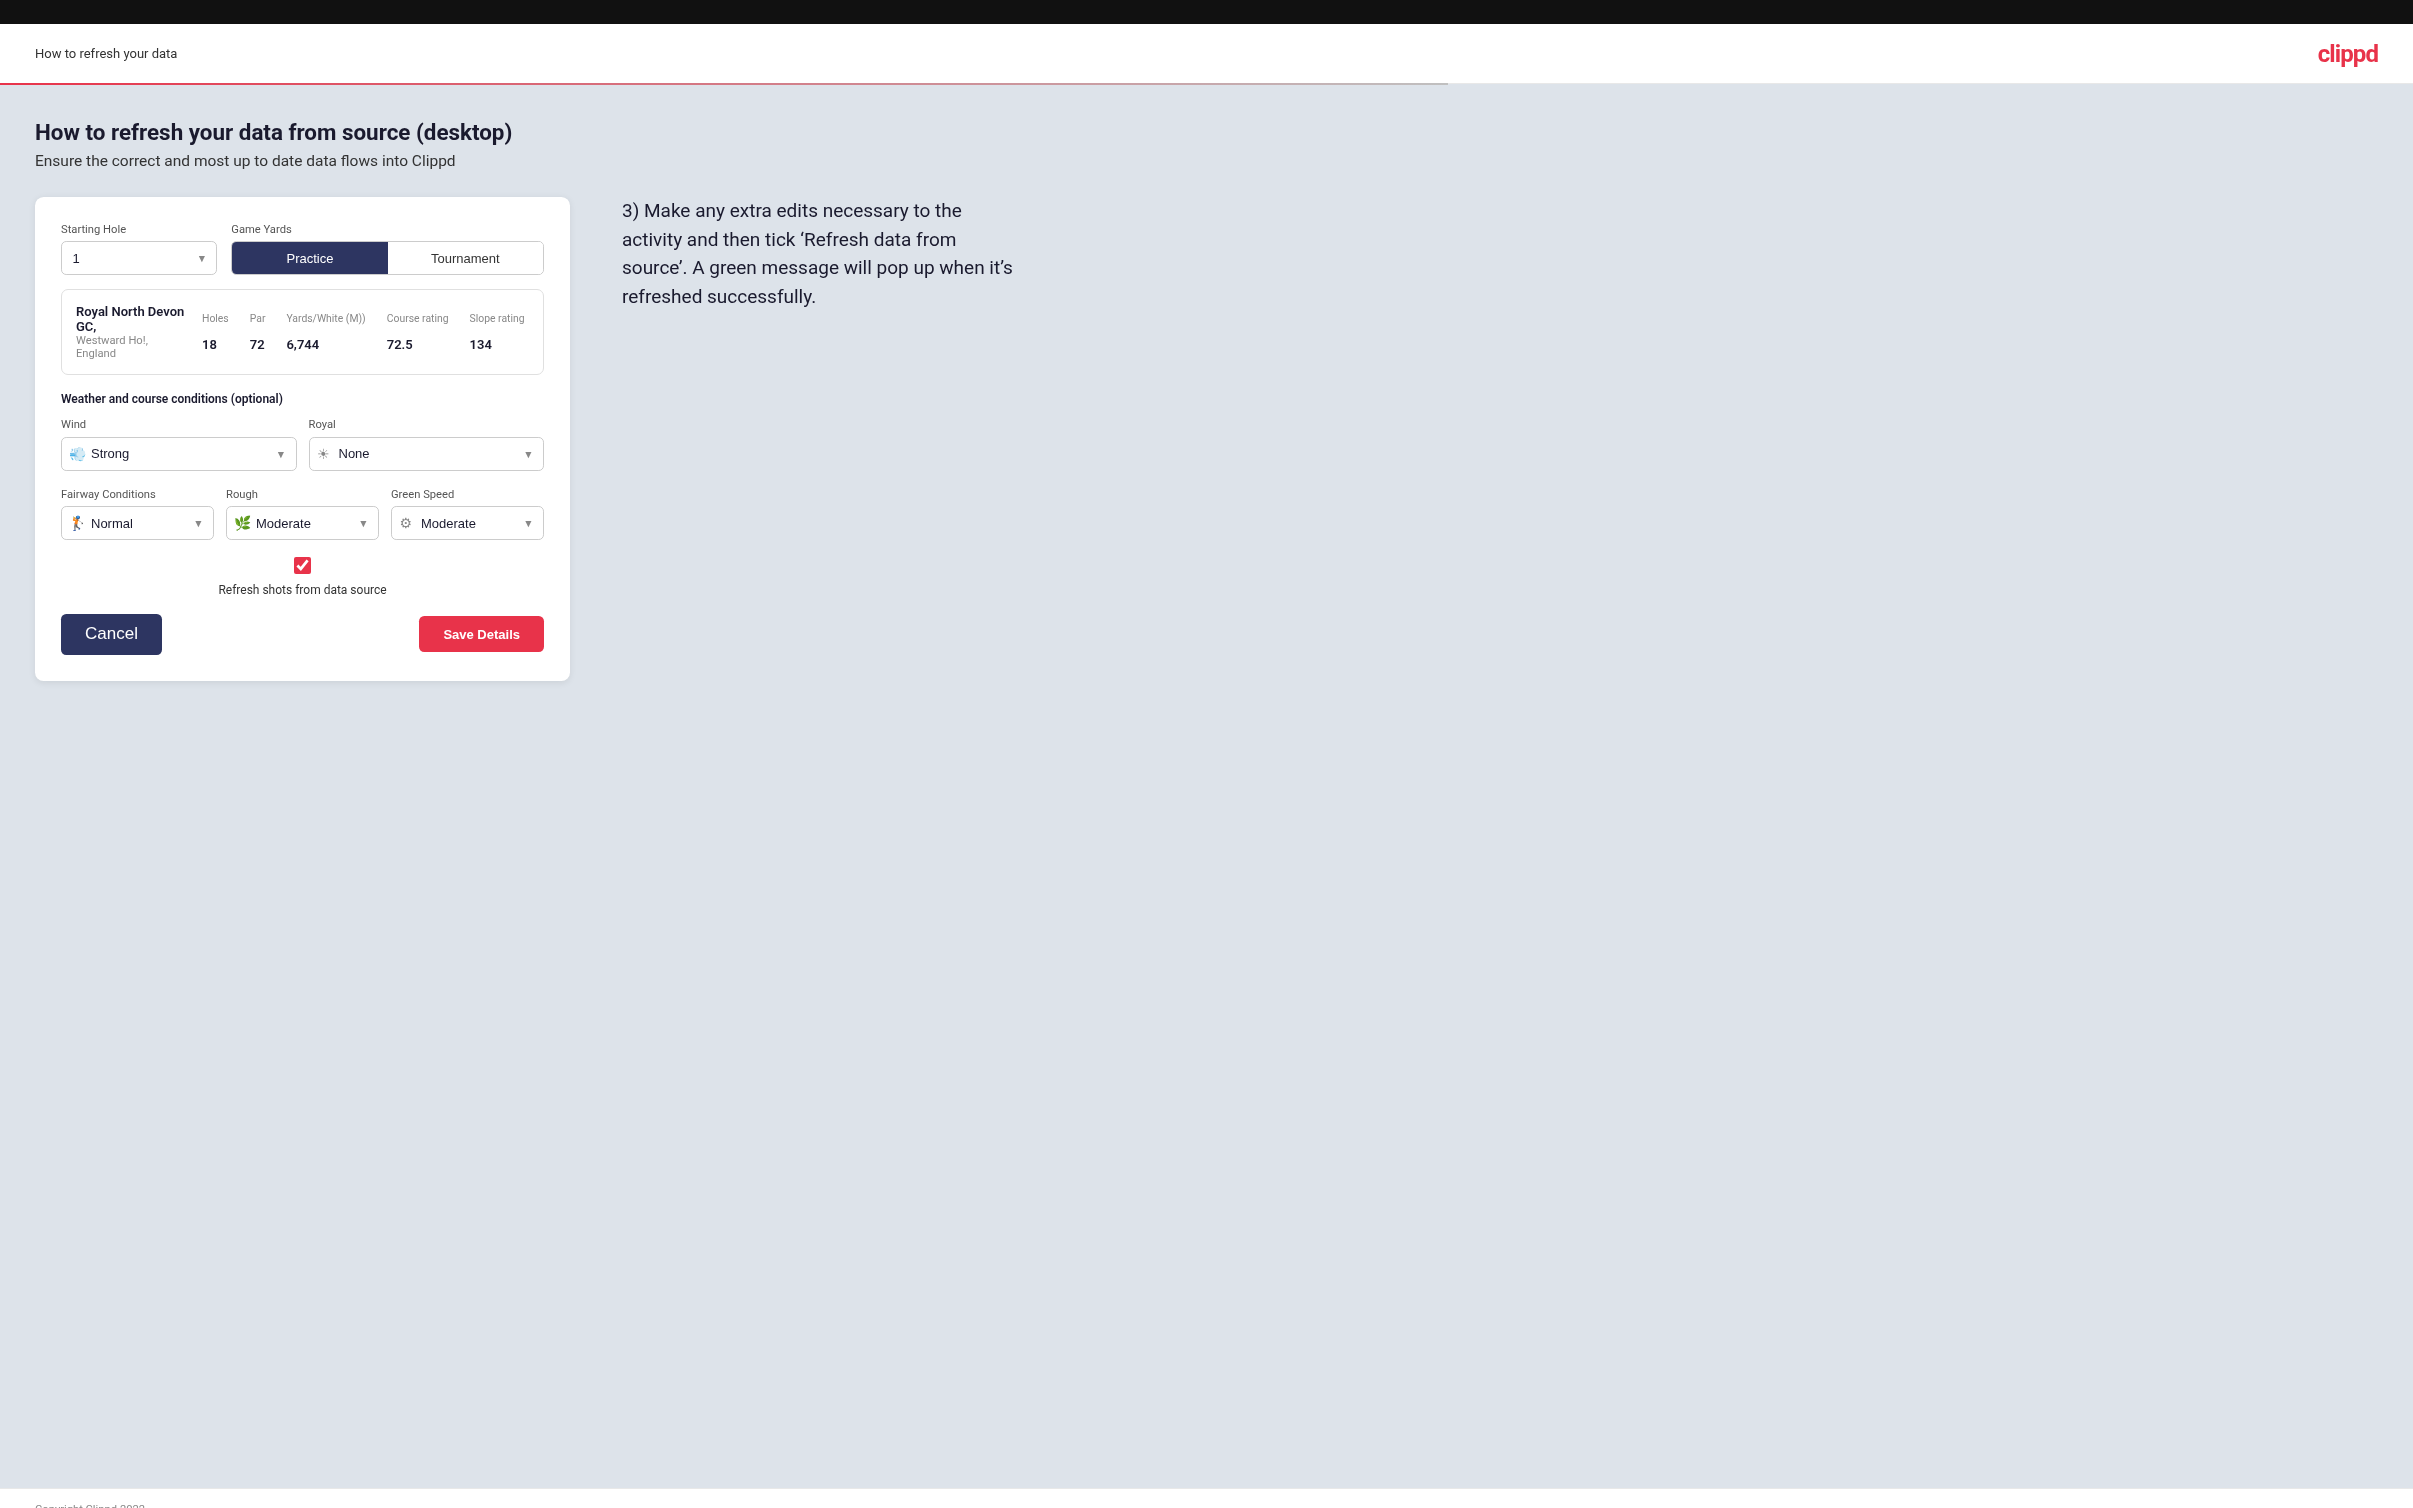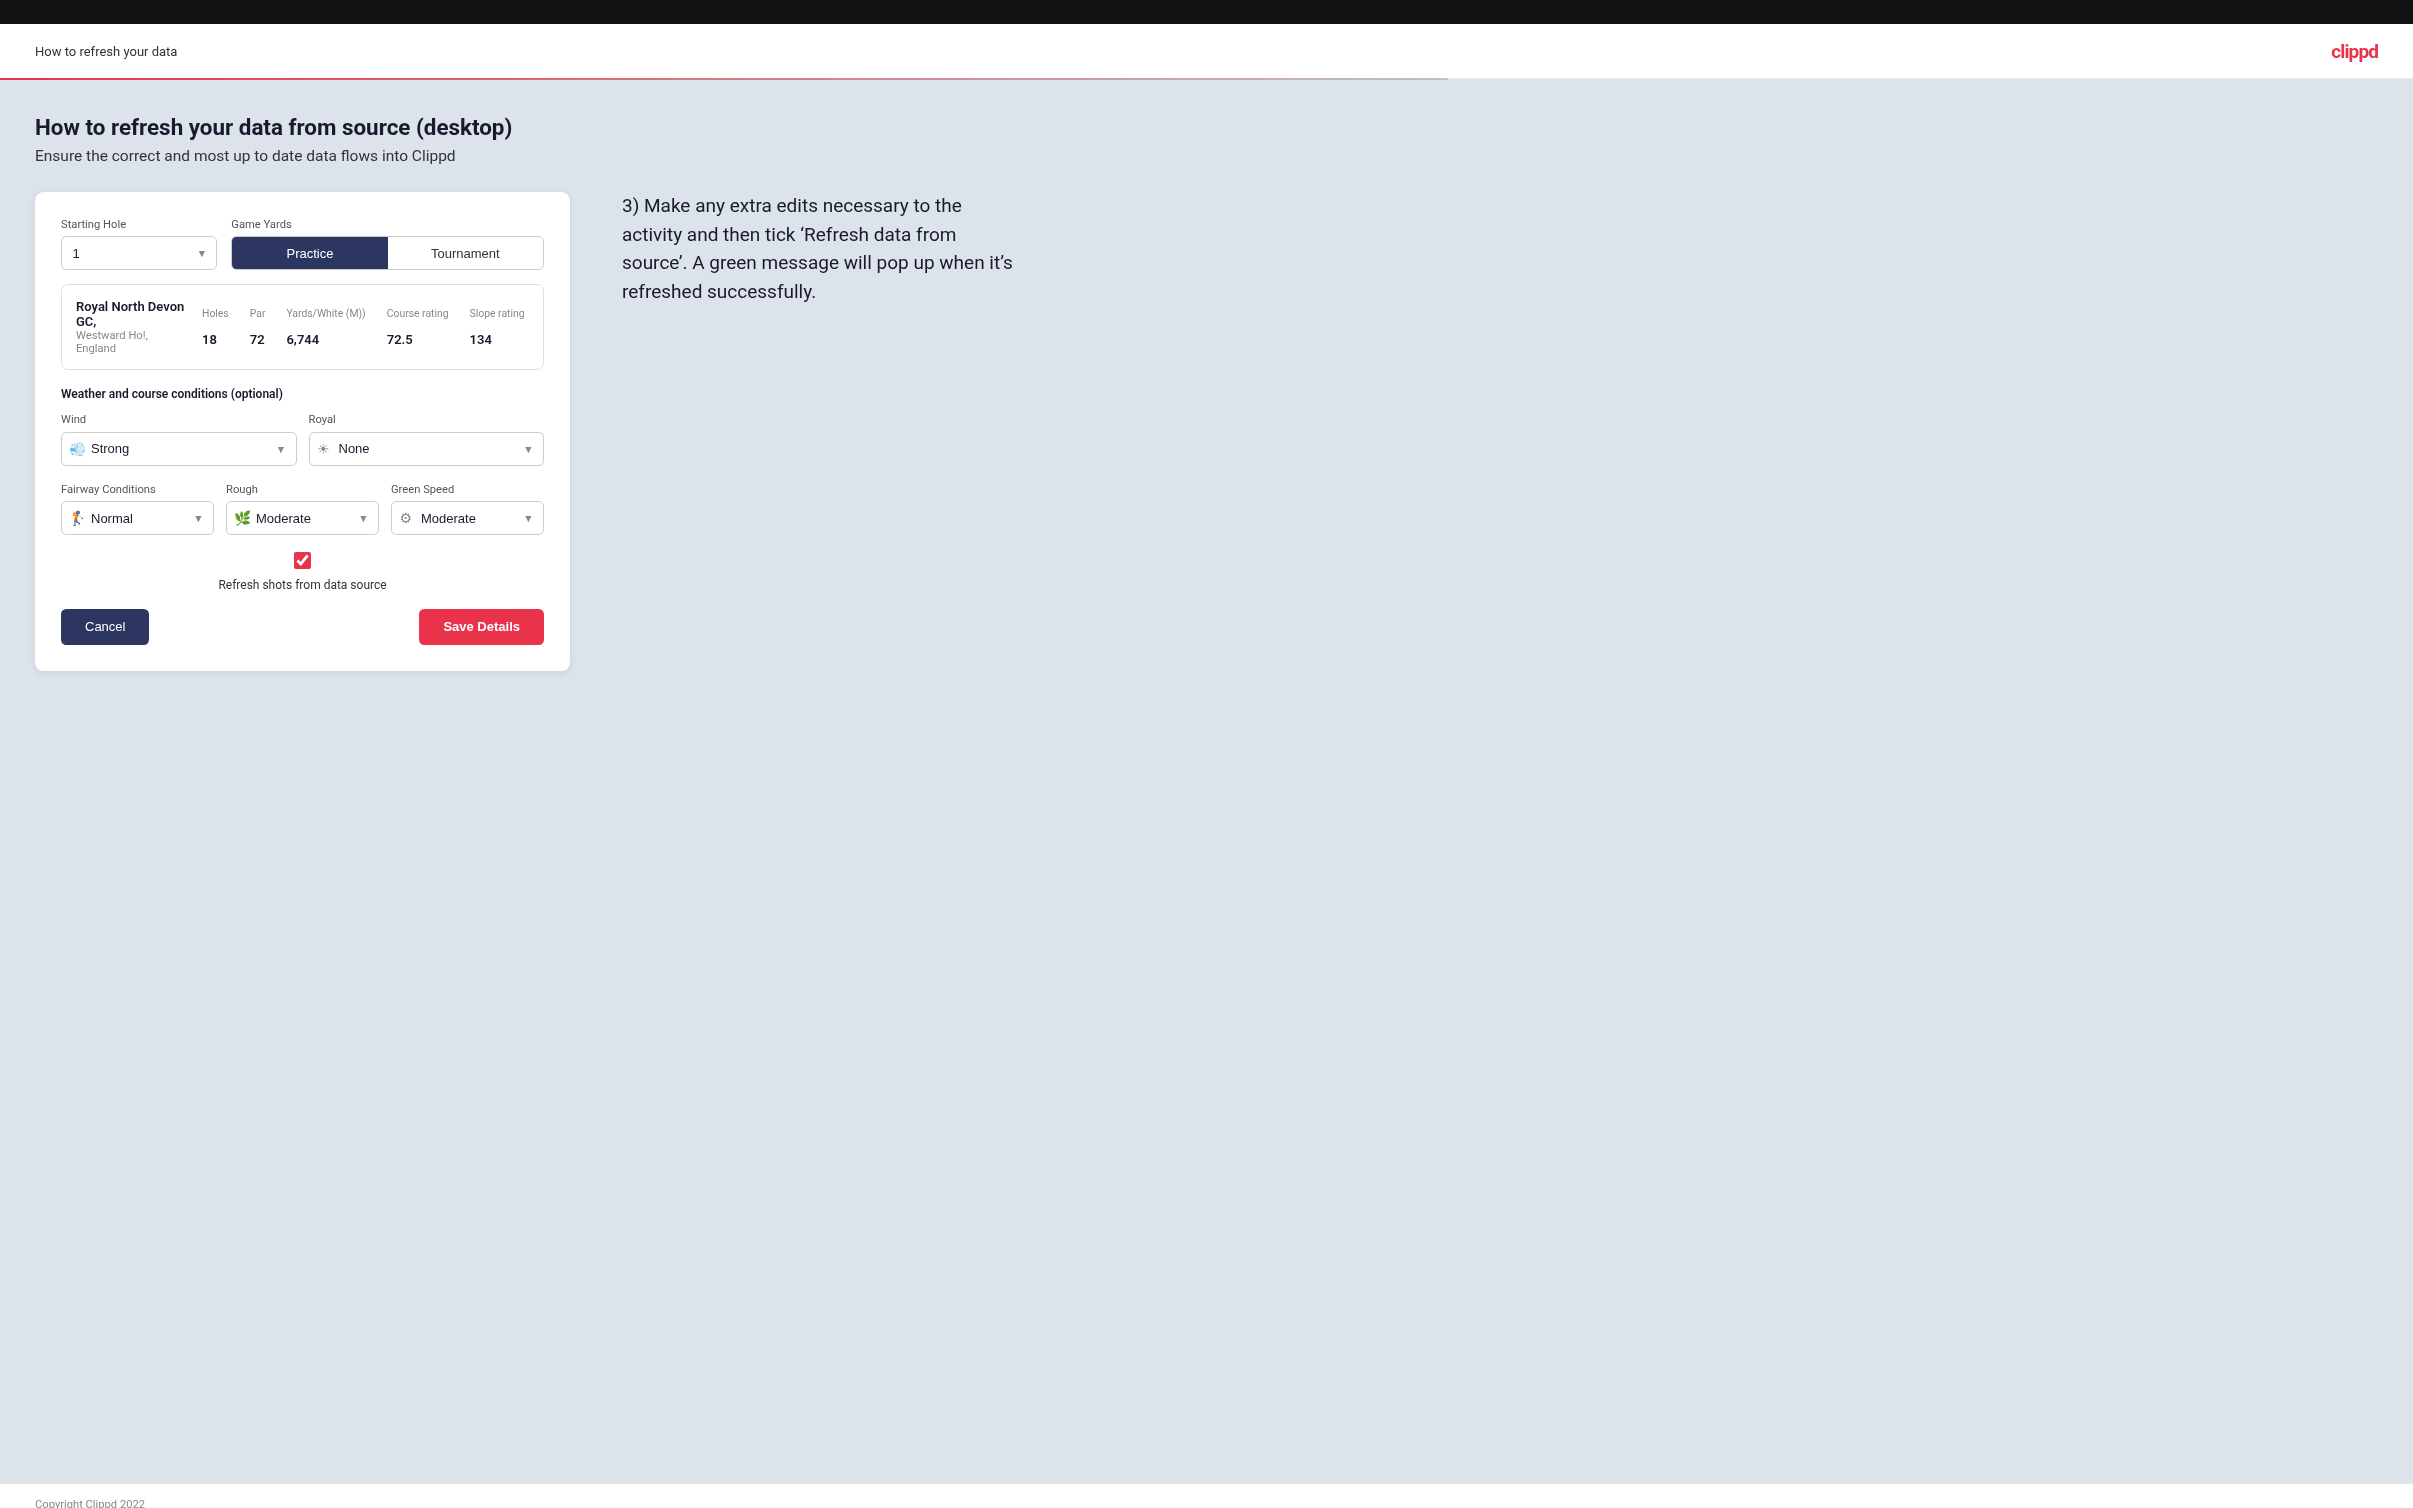--- a/index.html
+++ b/index.html
@@ -29,21 +29,21 @@
       width: 60%;
       height: 1.7px;
       background: linear-gradient(to right, #e8334a, #c0c0c0);
     }
     .header-title {
       font-size: 13px;
       color: #333;
       font-weight: 400;
     }
     .logo {
-      font-size: 19px;
+      font-size: 24px;
       font-weight: 700;
       color: #e8334a;
       letter-spacing: -0.9px;
     }
     .main-content {
       background: #dde3ea;
       min-height: calc(100vh - 104px);
       padding: 35px 35px 35px 35px;
     }
     .page-heading {
@@ -212,21 +212,21 @@
       display: flex;
       justify-content: space-between;
       align-items: center;
     }
     .btn-cancel {
       background: #2d3561;
       color: #fff;
       border: none;
       border-radius: 5.2px;
       padding: 10.4px 24px;
-      font-size: 13px;
+      font-size: 17px;
       cursor: pointer;
       font-weight: 500;
     }
     .btn-save {
       background: #e8334a;
       color: #fff;
       border: none;
       border-radius: 5.2px;
       padding: 10.4px 24px;
       font-size: 13px;

